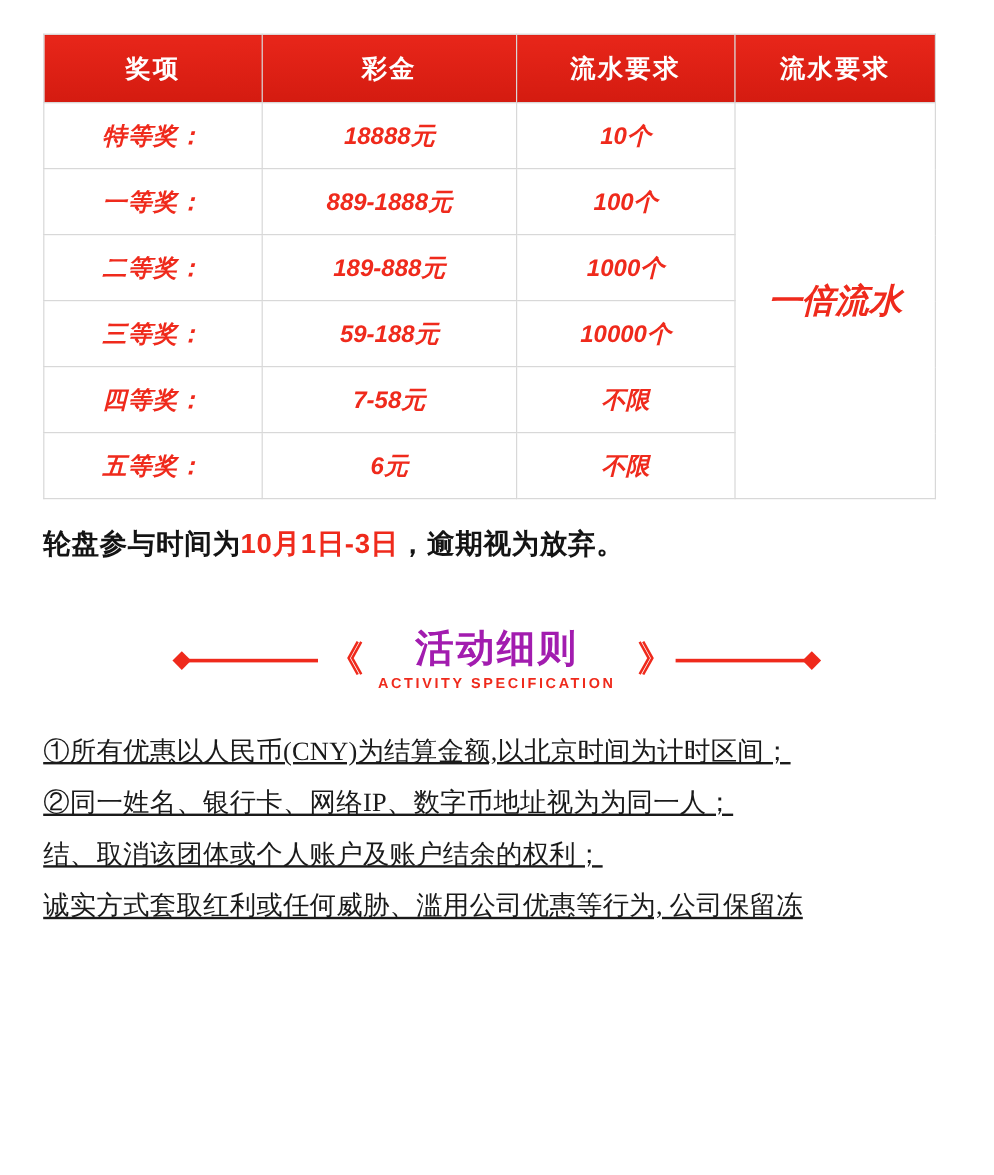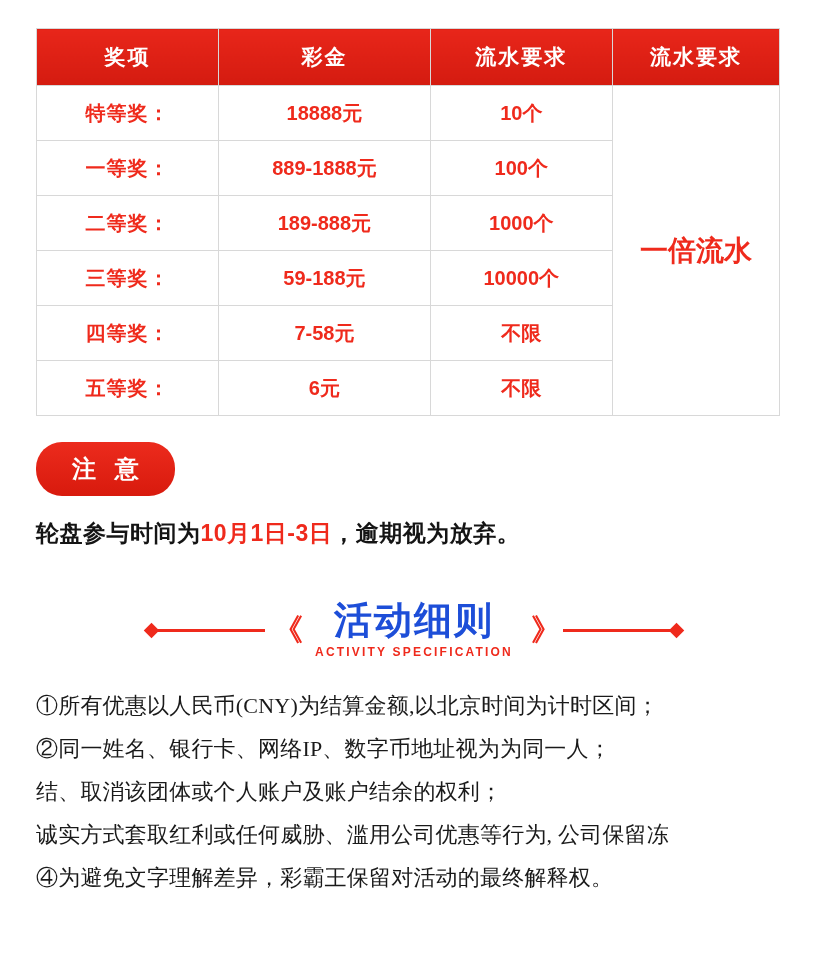--- a/index.html
+++ b/index.html
@@ -41,20 +41,21 @@
     text-align: center;
   }
   .prize-table td {
     border: 1px solid #d8d8d8;
     height: 52px;
     text-align: center;
     font-size: 20px;
     font-weight: bold;
     color: #ef2a1c;
     background: #ffffff;
+    font-style: italic;
   }
   .prize-table td.award-name {
     letter-spacing: 1px;
   }
   .prize-table td.flow-cell {
     color: #ef2a1c;
     font-size: 28px;
   }
   .col-1 { width: 24.5%; }
   .col-2 { width: 28.5%; }
@@ -119,23 +120,23 @@
     font-weight: bold;
     letter-spacing: -6px;
     line-height: 1;
     margin: 0 8px;
   }
   .title-block {
     text-align: center;
     padding: 0 10px;
   }
   .title-main {
-    font-size: 38px;
-    font-weight: bold;
-    color: #1d4ed8;
+    font-size: 32px;
+    font-weight: bold;
+    color: #a21caf;
     letter-spacing: 2px;
     line-height: 1.05;
     font-family: Liberation Sans, sans-serif;
   }
   .title-sub {
     font-size: 12px;
     color: #ef2a1c;
     letter-spacing: 2.2px;
     margin-top: 4px;
     font-weight: bold;
@@ -145,20 +146,21 @@
   .rules {
     margin-top: 16px;
     font-size: 22px;
     line-height: 1.95;
     color: #1a1a1a;
     letter-spacing: 0.2px;
   }
   .rule-item {
     font-family: "Liberation Serif", serif;
     font-weight: normal;
+    text-decoration: underline;
   }
 </style>
 </head>
 <body>
 
 <div class="page">
 
   <table class="prize-table">
     <colgroup>
       <col class="col-1">
@@ -202,23 +204,20 @@
         <td>不限</td>
       </tr>
       <tr>
         <td class="award-name">五等奖：</td>
         <td>6元</td>
         <td>不限</td>
       </tr>
     </tbody>
   </table>
 
-  <div class="notice-wrap">
-    <span class="notice-badge">注 意</span>
-  </div>
 
   <div class="notice-line">
     <span>轮盘参与时间为</span><span class="hl">10月1日-3日</span><span>，逾期视为放弃。</span>
   </div>
 
   <div class="section-title">
     <span class="deco-left">
       <span class="dia"></span>
       <span class="bar"></span>
       <span class="chev">《</span>
@@ -232,16 +231,15 @@
       <span class="bar"></span>
       <span class="dia"></span>
     </span>
   </div>
 
   <div class="rules">
     <div class="rule-item">①所有优惠以人民币(CNY)为结算金额,以北京时间为计时区间；</div>
     <div class="rule-item">②同一姓名、银行卡、网络IP、数字币地址视为为同一人；</div>
     <div class="rule-item">结、取消该团体或个人账户及账户结余的权利；</div>
     <div class="rule-item">诚实方式套取红利或任何威胁、滥用公司优惠等行为, 公司保留冻</div>
-    <div class="rule-item">④为避免文字理解差异，彩霸王保留对活动的最终解释权。</div>
   </div>
 
 </div>
 
 </body></html>

